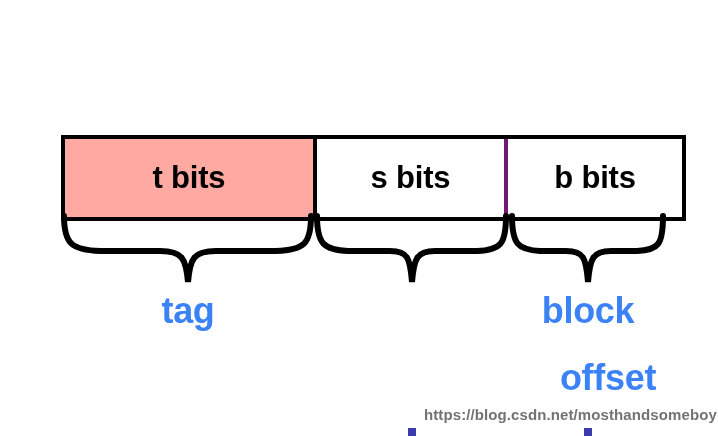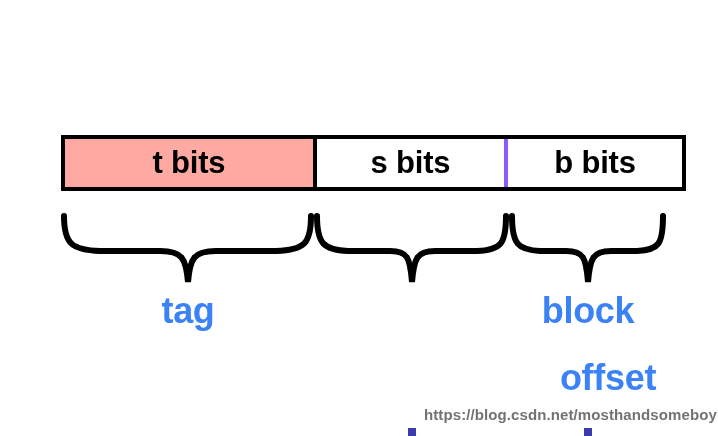--- a/index.html
+++ b/index.html
@@ -36,21 +36,21 @@
     white-space: nowrap;
     color: #000000;
   }
 
   
   .addr-bar {
     position: absolute;
     left: 61px;
     top: 135px;
     width: 625px;
-    height: 56px;
+    height: 86px;
     box-sizing: border-box;
     border: 4px solid #000000;
     display: flex;
     background: #15803d;
   }
   .field {
     box-sizing: border-box;
     display: flex;
     align-items: center;
     justify-content: center;
@@ -63,21 +63,21 @@
   .field-t {
     width: 248px;
     background: #FFA9A3;
   }
   .field-s {
     width: 191px;
     border-left: 4px solid #000000;
   }
   .field-b {
     flex: 1 1 auto;
-    border-left: 4px solid #8b5cf6;
+    border-left: 4px solid #701a75;
   }
 
   
   .braces {
     position: absolute;
     left: 0;
     top: 206px;
     width: 718px;
     height: 82px;
   }

